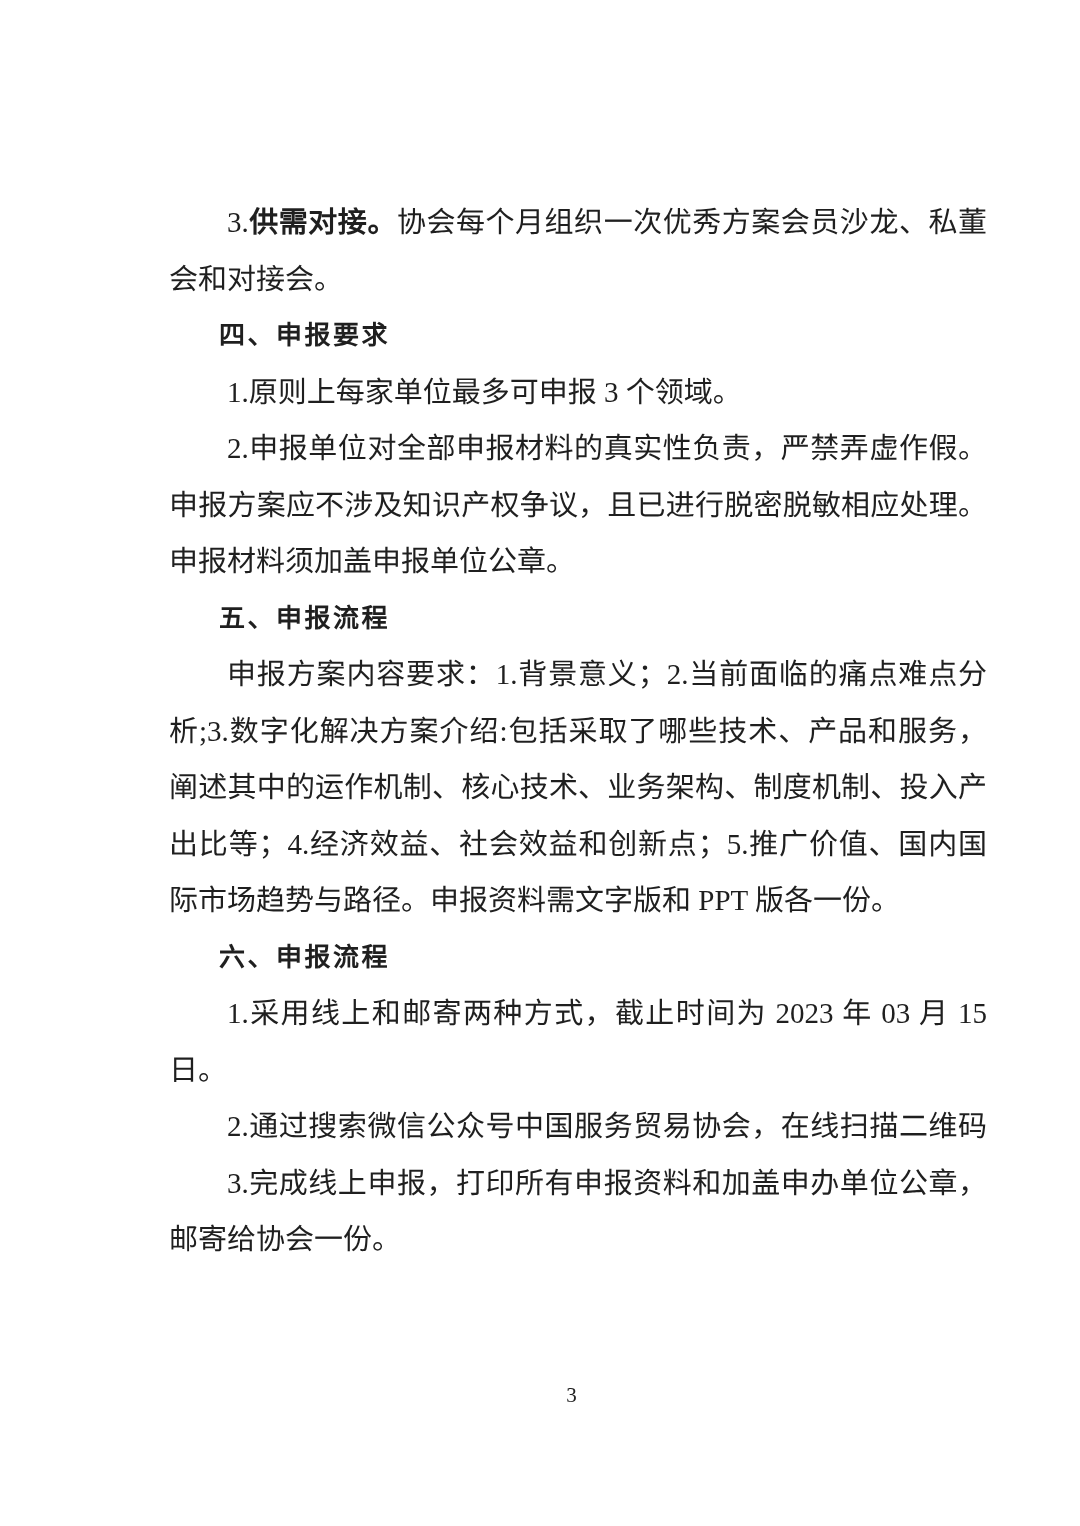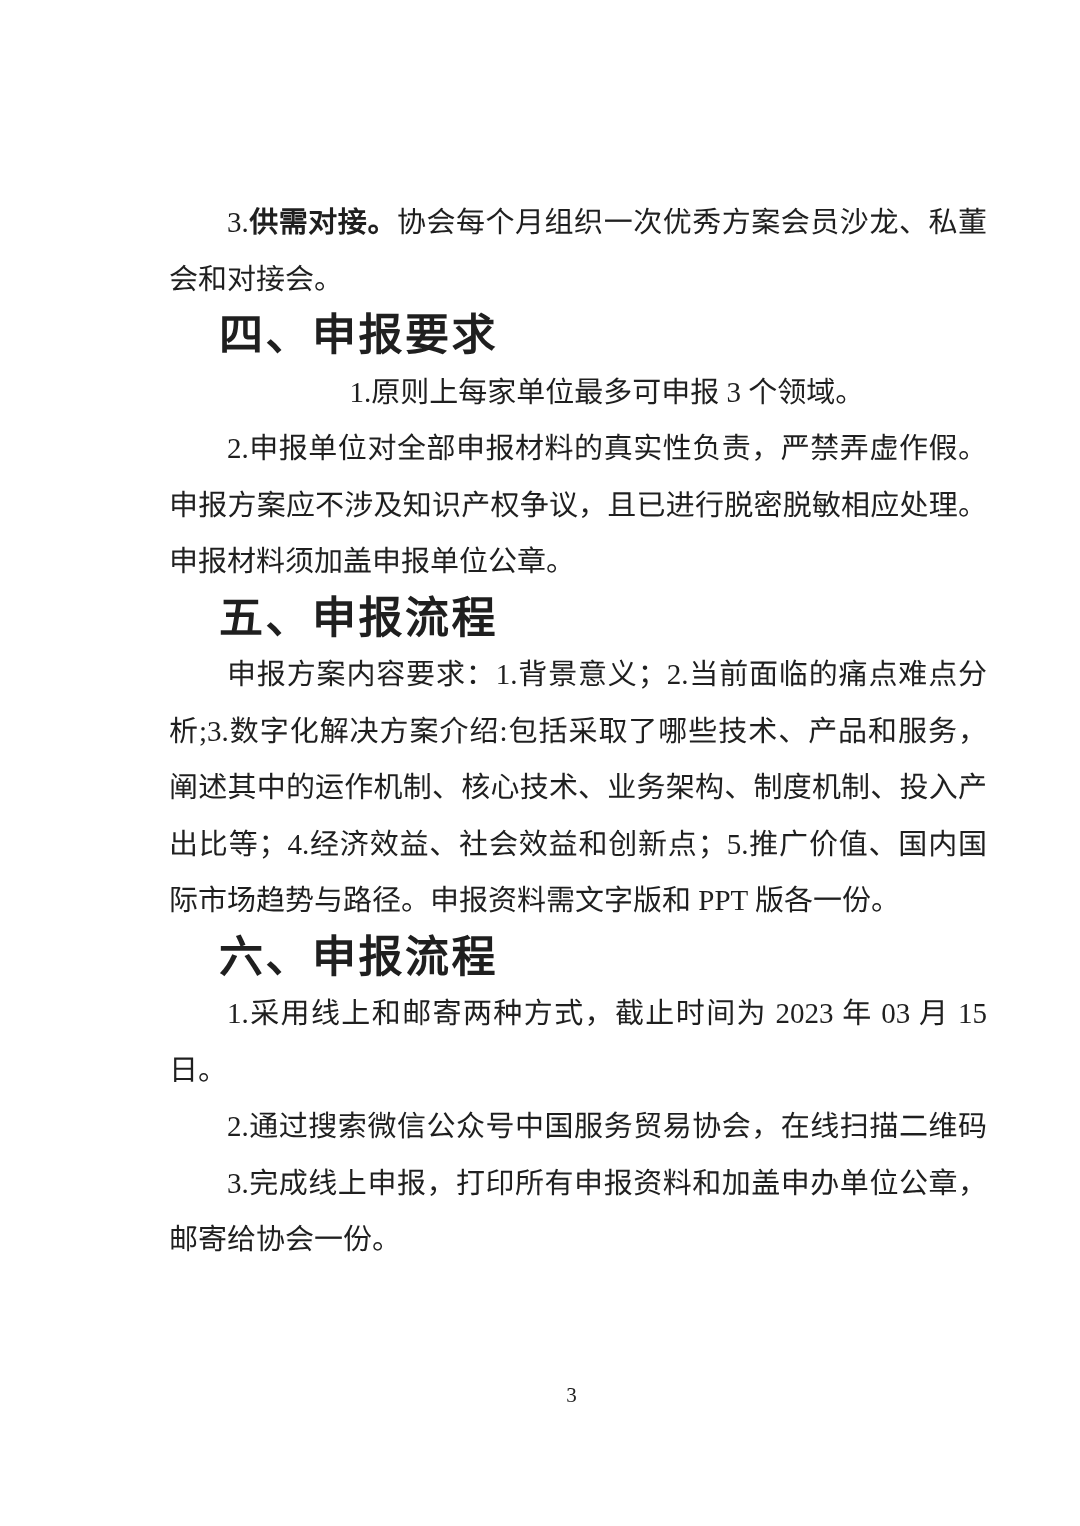--- a/index.html
+++ b/index.html
@@ -33,27 +33,26 @@
     font-family: "Liberation Serif", serif;
   }
   
   .full {
     text-align: justify;
     text-align-last: justify;
   }
   
   .first {
     text-indent: 58px;
-    text-align: center;
   }
   
   .head {
     font-family: "Liberation Sans", sans-serif;
     font-weight: 700;
-    font-size: 44px;
+    font-size: 26px;
     letter-spacing: 2.5px;
     text-indent: 50px;
   }
   
   .lead {
     font-weight: 700;
     font-family: "Liberation Sans", sans-serif;
   }
   .pagenum {
     position: absolute;

